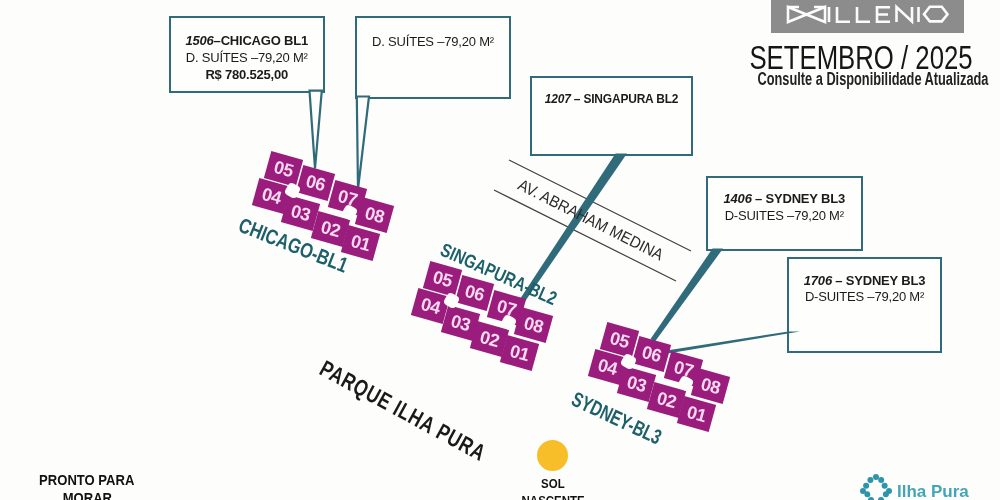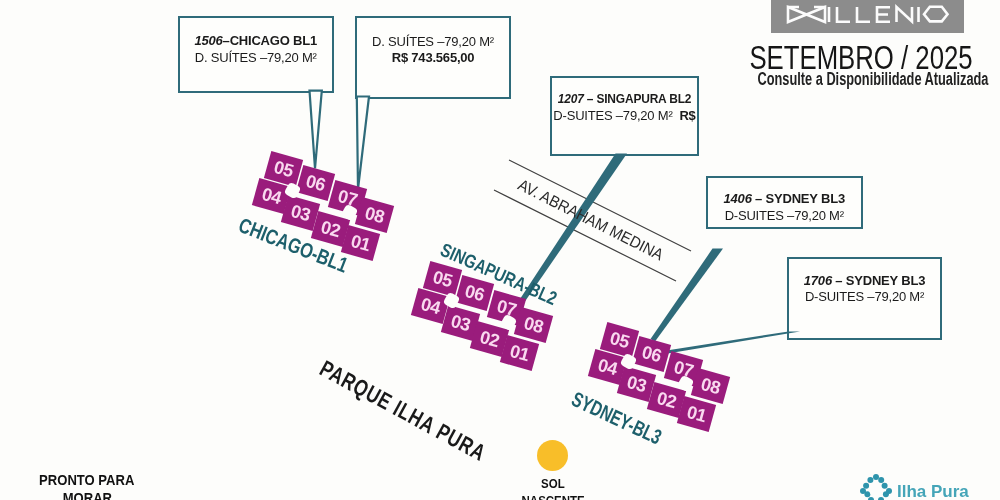--- a/index.html
+++ b/index.html
@@ -37,37 +37,36 @@
   </g>
 </svg>
 
 <div class="abs" style="left:861px;top:39px;transform:translateX(-50%);white-space:nowrap;font-weight:normal;font-size:33px;color:#161616">
   <span style="display:inline-block;transform:scaleX(0.78);transform-origin:50% 50%">SETEMBRO / 2025</span>
 </div>
 <div class="abs" style="left:873px;top:69px;transform:translateX(-50%);white-space:nowrap;font-weight:bold;font-size:17.5px;color:#222">
   <span style="display:inline-block;transform:scaleX(0.73);transform-origin:50% 50%">Consulte a Disponibilidade Atualizada</span>
 </div>
 
-<div class="box" style="left:178px;top:16.4px;width:155.5px;height:76.5px;padding-top:15px">
+<div class="box" style="left:169px;top:16.4px;width:155.5px;height:76.5px;padding-top:15px">
   <div><span class="num">1506</span><b>–CHICAGO BL1</b></div>
       <div>D. SUÍTES –79,20 M²</div>
+      <div><b>R$ 780.525,00</b></div>
 </div>
 <div class="box" style="left:355.3px;top:15.5px;width:155.5px;height:83.3px;padding-top:16px">
       <div>D. SUÍTES –79,20 M²</div>
-      <div><b>R$ 743.565,00</b></div>
 </div>
-<div class="box" style="left:550px;top:76.4px;width:149px;height:79.3px;padding-top:13px">
+<div class="box" style="left:530px;top:76.4px;width:163px;height:79.3px;padding-top:13px">
   <div><span style="display:inline-block;transform:scaleX(0.92)"><span class="num">1207</span><b> – SINGAPURA BL2</b></span></div>
-      <div>D-SUITES –79,20 M²&nbsp; <b>R$</b></div>
 </div>
-<div class="box" style="left:706px;top:176px;width:156.5px;height:53px;padding-top:13px">
+<div class="box" style="left:706px;top:176px;width:156.5px;height:75px;padding-top:13px">
   <div><span class="num">1406</span><b> – SYDNEY BL3</b></div>
       <div>D-SUITES –79,20 M²</div>
 </div>
-<div class="box" style="left:787px;top:256.7px;width:155px;height:83px;padding-top:14px">
+<div class="box" style="left:787px;top:256.7px;width:155px;height:96px;padding-top:14px">
   <div><span class="num">1706</span><b> – SYDNEY BL3</b></div>
       <div>D-SUITES –79,20 M²</div>
 </div>
 
 <svg class="abs" style="left:0;top:0" width="1000" height="500" viewBox="0 0 1000 500">
   <g fill="#fefefc" stroke="#2f6b7a" stroke-width="2.2" stroke-linejoin="miter">
     <path d="M309.5 90.6 L321.8 90.6 L315 168.5 Z"></path>
     <path d="M356.8 96.5 L369 96.5 L358 189 Z"></path>
   </g>
   <g fill="#2f6b7a" stroke="none">

